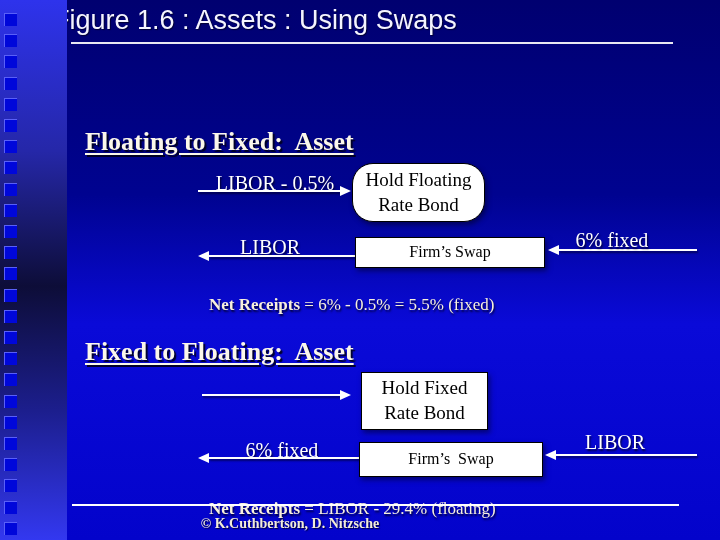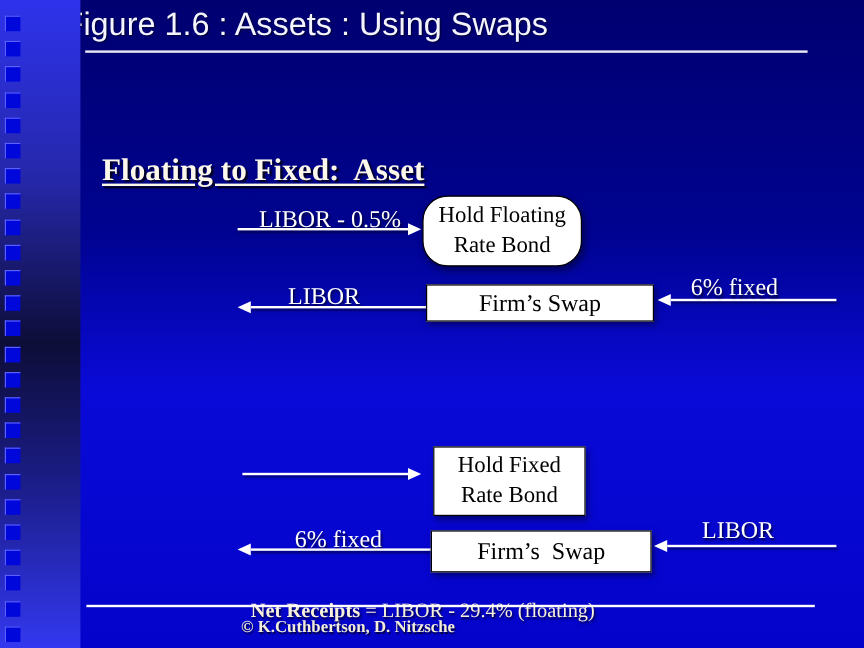--- a/index.html
+++ b/index.html
@@ -44,21 +44,21 @@
     border-top:5px solid transparent; border-bottom:5px solid transparent;
     border-right:11px solid #ffffff;
   }
   .fbox {
     position:absolute; box-sizing:border-box; background:#ffffff; border:1px solid #000000;
     box-shadow:2px 3px 5px rgba(0,0,30,0.5);
     display:flex; flex-direction:column; align-items:center; justify-content:center;
     color:#000000; white-space:pre; line-height:1.3;
   }
   .fbox .bl { font-size:19px; }
-  .fbox.swapbox .bl { font-size:20px; }
+  .fbox.swapbox .bl { font-size:16px; }
   .net {
     position:absolute; left:192px; font-size:17px; color:#f7f0dd; white-space:pre;
     text-shadow:1px 2px 2px rgba(0,0,25,0.85);
   }
   .net .np { font-weight:bold; }
   .footer-line { position:absolute; left:72px; top:504px; width:607px; height:2px; background:#ffffff; }
   .footer {
     position:absolute; left:0; top:516px; width:580px; text-align:center;
     font-size:14px; font-weight:bold; color:#f2ecda;
     text-shadow:1px 1px 1px rgba(0,0,25,0.8);
@@ -118,21 +118,25 @@
   <div class="hline" style="left:209px;top:255px;width:146px;"></div>
 
   <div class="fbox swapbox" style="left:355px;top:237px;width:190px;height:31px;">
     <span class="bl">Firm’s Swap</span>
   </div>
 
   <div class="arr-l" style="left:548px;top:245px;"></div>
   <div class="hline" style="left:559px;top:249px;width:138px;"></div>
   <div class="flow-label" style="left:548px;width:128px;top:229px;">6% fixed</div>
 
+  <div class="net" style="top:275px;">
+    <span class="np">Net Receipts</span><span> = 6% - 0.5% = 5.5% (fixed)</span>
+  </div>
 
+  <div class="heading" style="top:337px;">Fixed to Floating:  Asset</div>
 
   <div class="hline" style="left:202px;top:394px;width:138px;"></div>
   <div class="arr-r" style="left:340px;top:390px;"></div>
 
   <div class="fbox" style="left:361px;top:372px;width:127px;height:58px;">
     <span class="bl">Hold Fixed</span>
     <span class="bl">Rate Bond</span>
   </div>
 
   <div class="flow-label" style="left:207px;width:150px;top:439px;">6% fixed</div>

